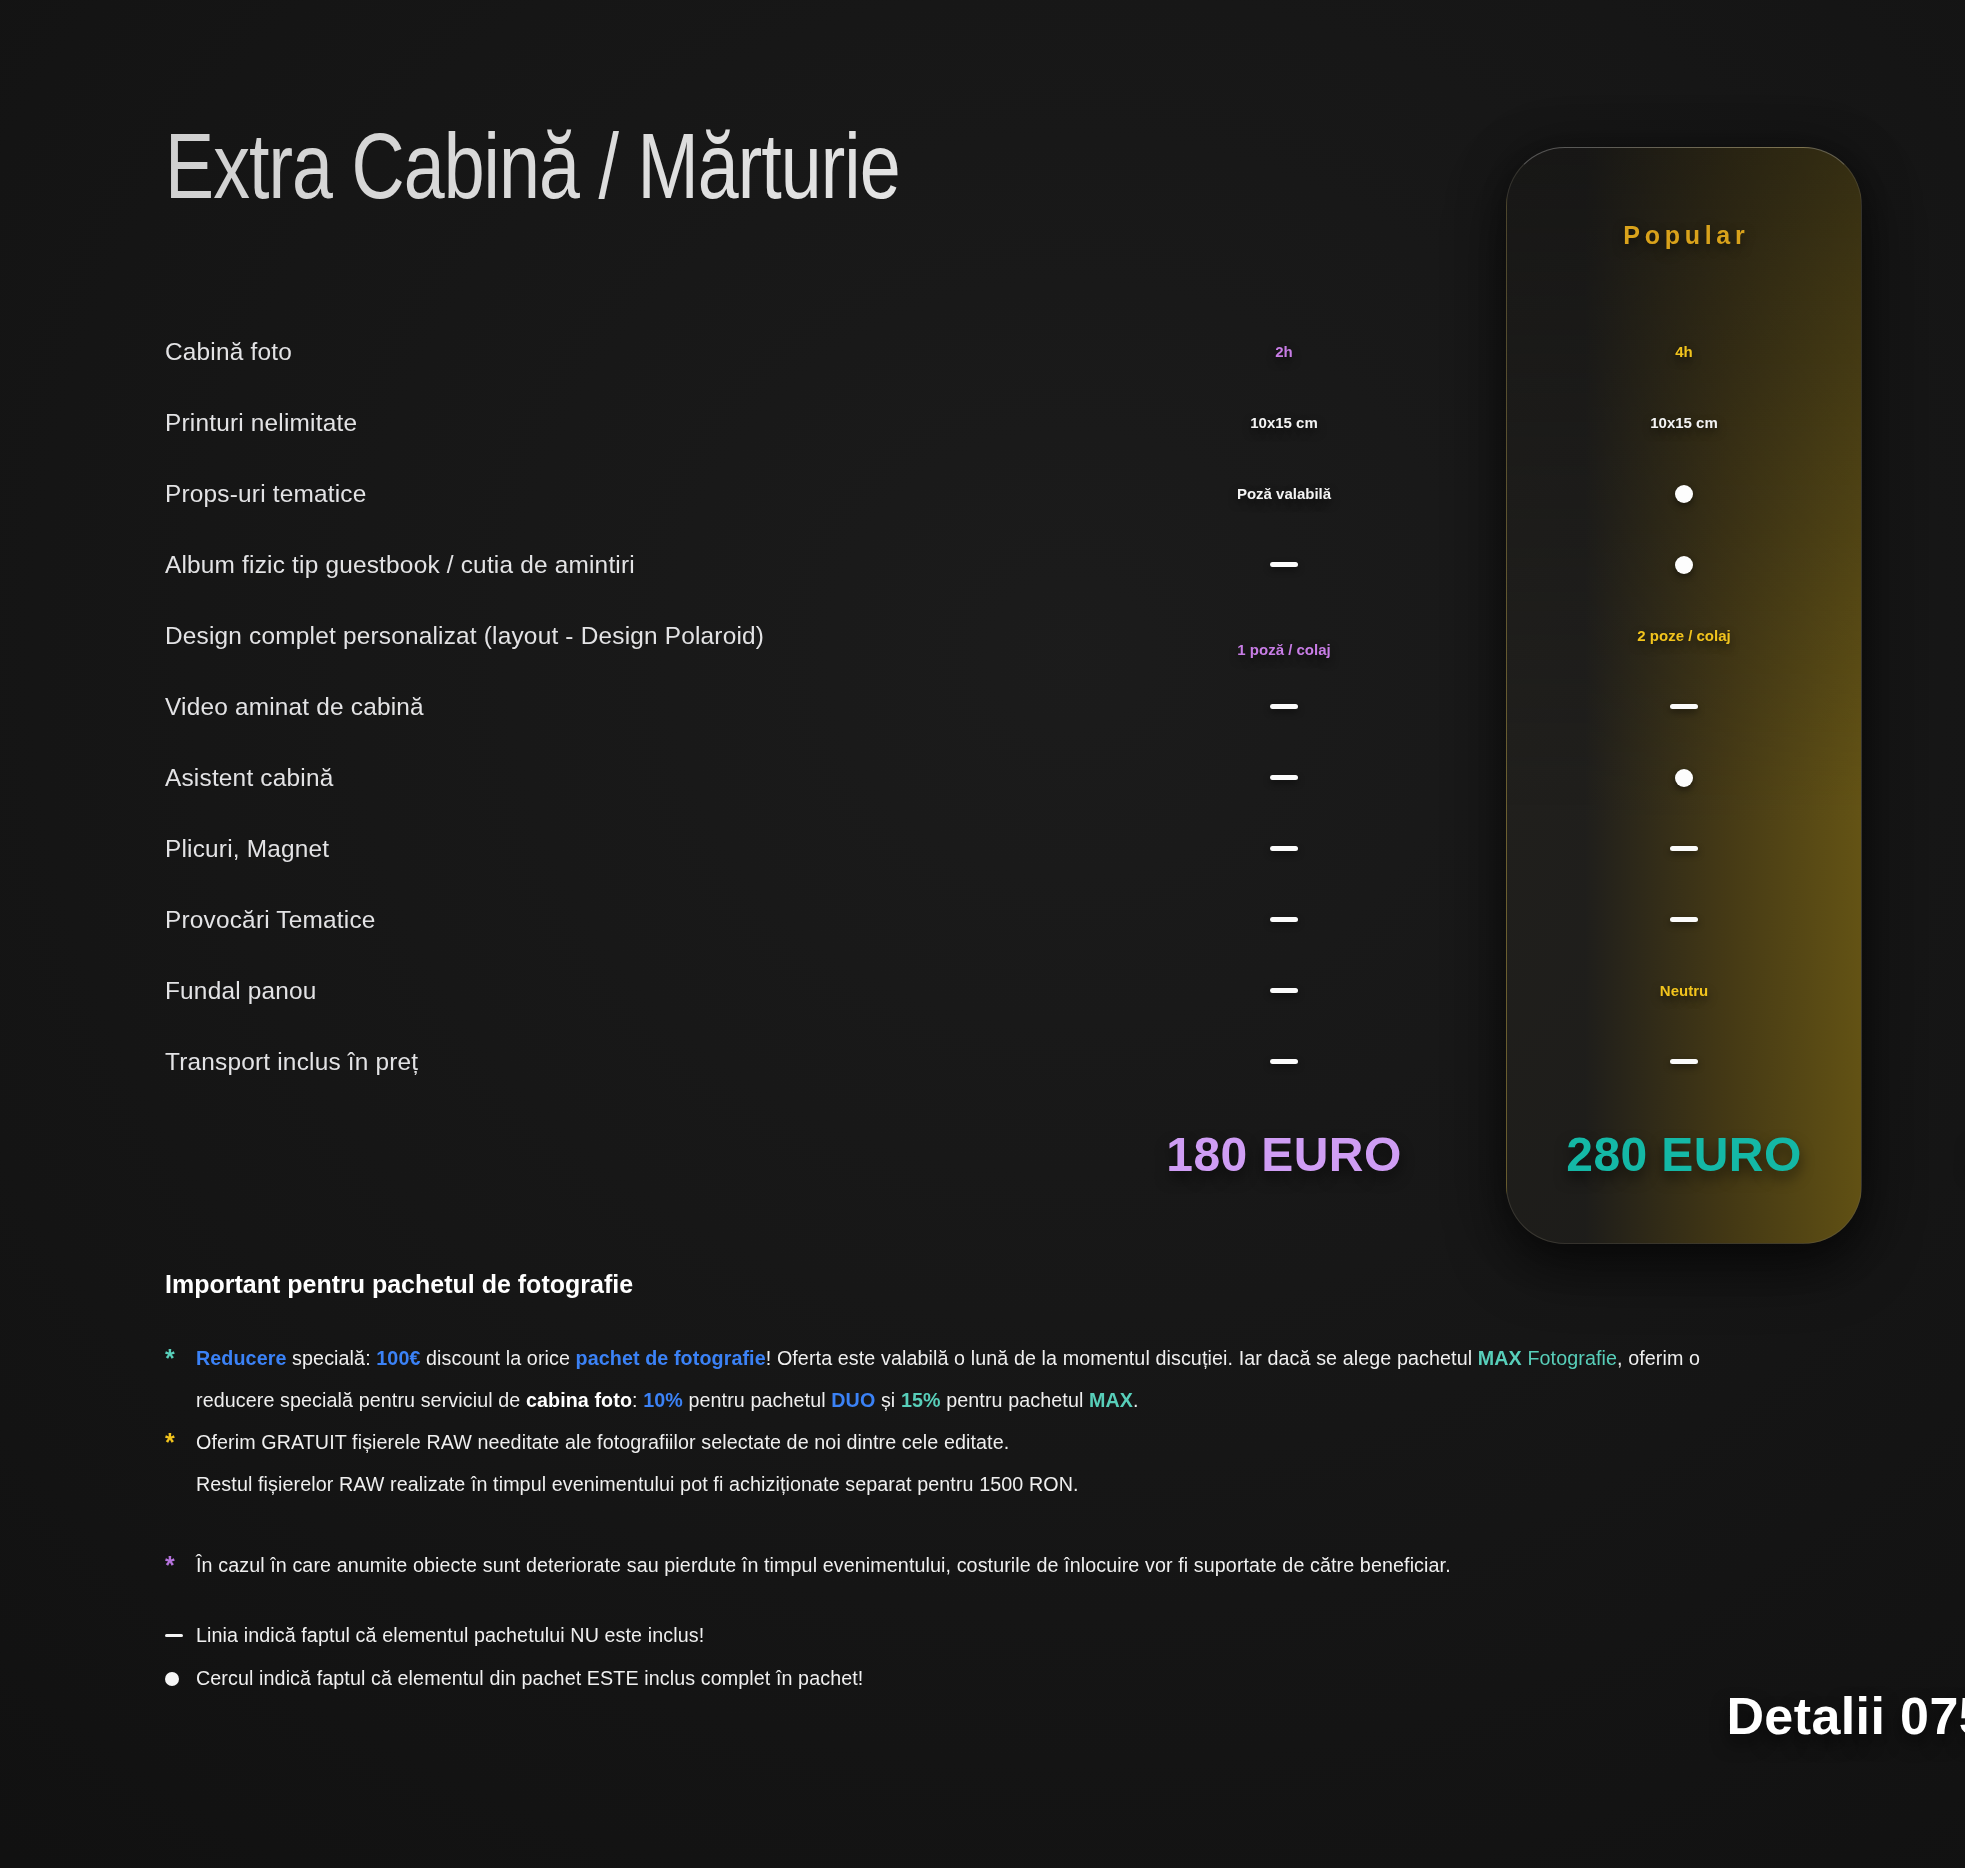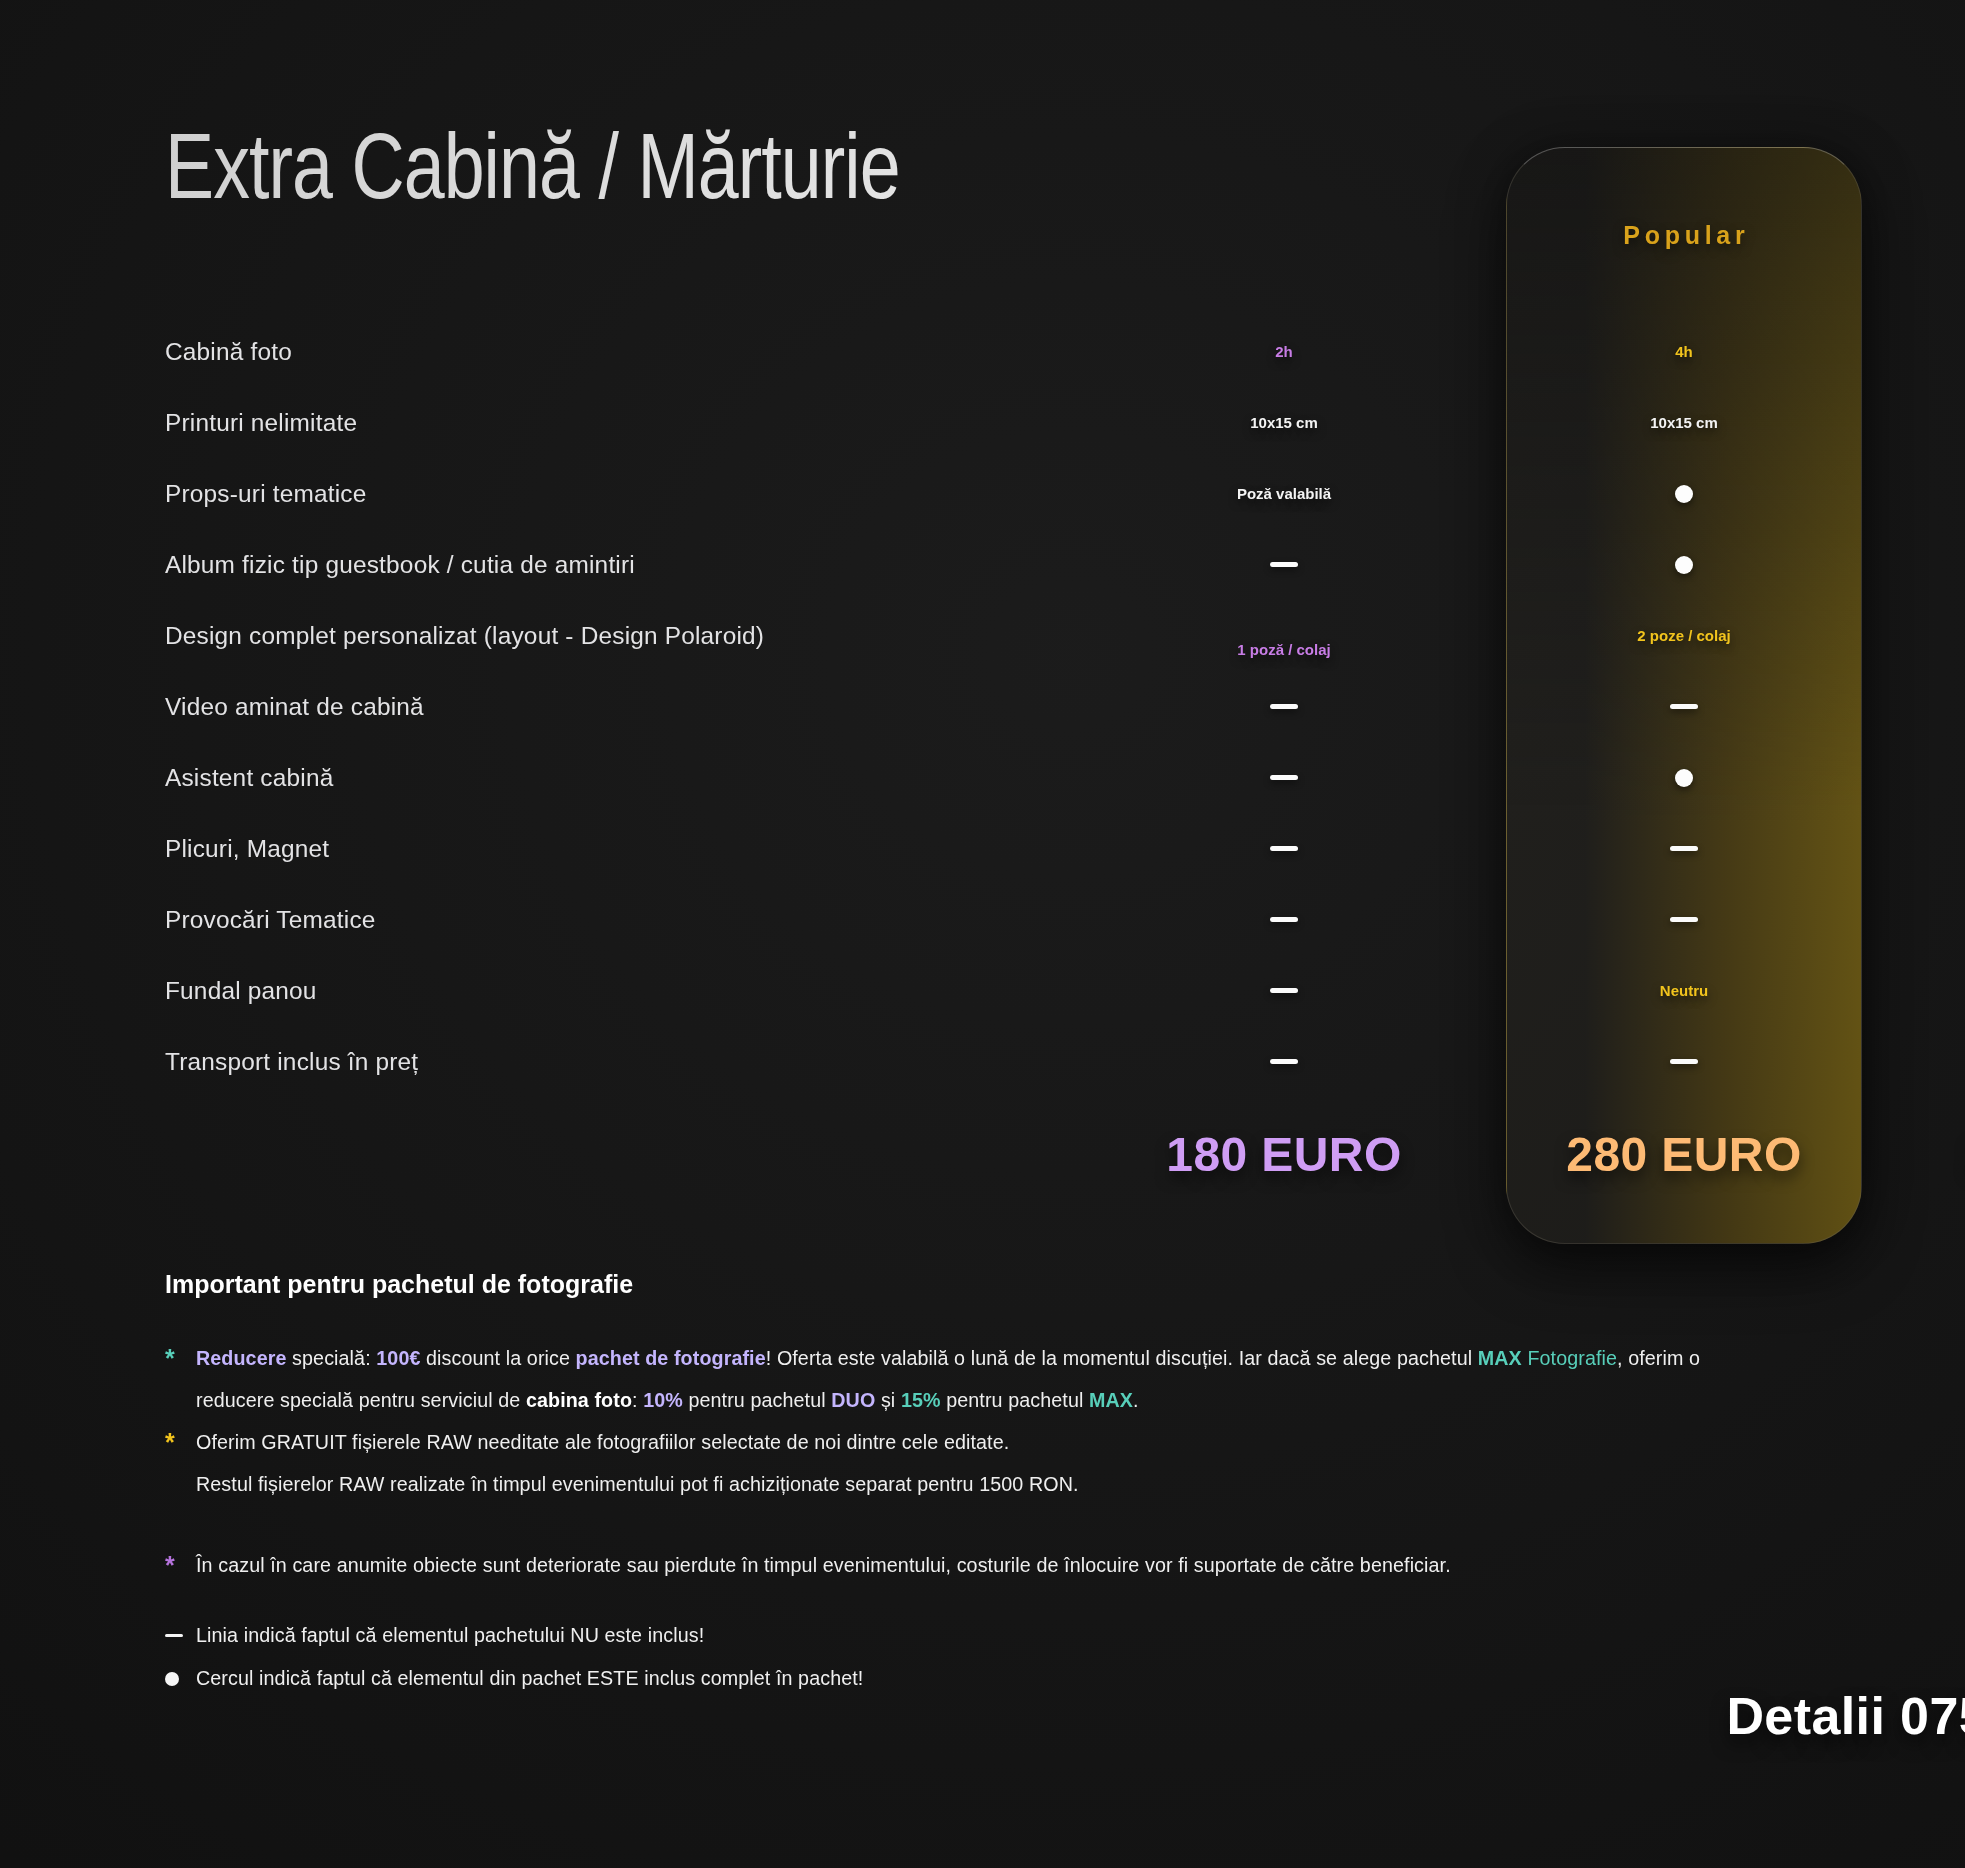--- a/index.html
+++ b/index.html
@@ -75,21 +75,21 @@
 
   
   #footer { position:absolute; left:165px; top:1269px; width:2067px; z-index:2; }
   .f-heading { font-size:25px; font-weight:700; color:#ffffff; height:31px; display:flex; align-items:center; margin-bottom:37px; }
   .f-line { display:flex; align-items:center; height:42px; }
   .f-marker { flex:none; width:31px; font-size:25px; font-weight:700; display:flex; align-items:center; }
   .f-text { font-size:19.7px; font-weight:400; color:#efefef; white-space:nowrap; letter-spacing:0.1px; }
   .gap-before { margin-top:39px; }
   .seg-white { color:#efefef; font-weight:400; }
   .seg-white-bold { color:#ffffff; font-weight:700; }
-  .seg-yellow-bold { color:#c4b5fd; font-weight:700; }
+  .seg-yellow-bold { color:#3b82f6; font-weight:700; }
   .seg-teal { color:#58cfba; font-weight:400; }
   .seg-teal-bold { color:#58cfba; font-weight:700; }
   #legend { margin-top:28px; }
   .legend-line { display:flex; align-items:center; height:43px; }
   .legend-icon-cell { flex:none; width:31px; display:flex; align-items:center; }
   .legend-dash { width:18px; height:3.9px; border-radius:2px; background:#f5f5f5; }
   .legend-dot { width:14px; height:14px; border-radius:50%; background:#f5f5f5; }
 
   
   #contact { position:absolute; right:152px; top:1639px; text-align:right; z-index:2; }
@@ -178,21 +178,21 @@
       </div>
       <div class="cell" style="grid-area: 11 / 3;">
         <div class="icon-dash"></div>
       </div>
       <div class="cell" style="grid-area: 12 / 3;">
         <div class="cell-text" style="color: rgb(242, 196, 29);">Neutru</div>
       </div>
       <div class="cell" style="grid-area: 13 / 3;">
         <div class="icon-dash"></div>
       </div>
-      <div class="price-cell" style="color: #fdba74; grid-area: 14 / 3;">280 EURO</div>
+      <div class="price-cell" style="color: #14b8a6; grid-area: 14 / 3;">280 EURO</div>
       <div class="col-header" style="color: rgb(60, 192, 172); grid-area: 1 / 4;">Complet</div>
       <div class="cell" style="grid-area: 3 / 4;"></div>
       <div class="cell" style="grid-area: 4 / 4;"></div>
       <div class="cell" style="grid-area: 5 / 4;"></div>
       <div class="cell" style="grid-area: 6 / 4;"></div>
       <div class="cell" style="grid-area: 7 / 4;"></div>
       <div class="cell" style="grid-area: 8 / 4;"></div>
       <div class="cell" style="grid-area: 9 / 4;"></div>
       <div class="cell" style="grid-area: 10 / 4;"></div>
       <div class="cell" style="grid-area: 11 / 4;"></div>

